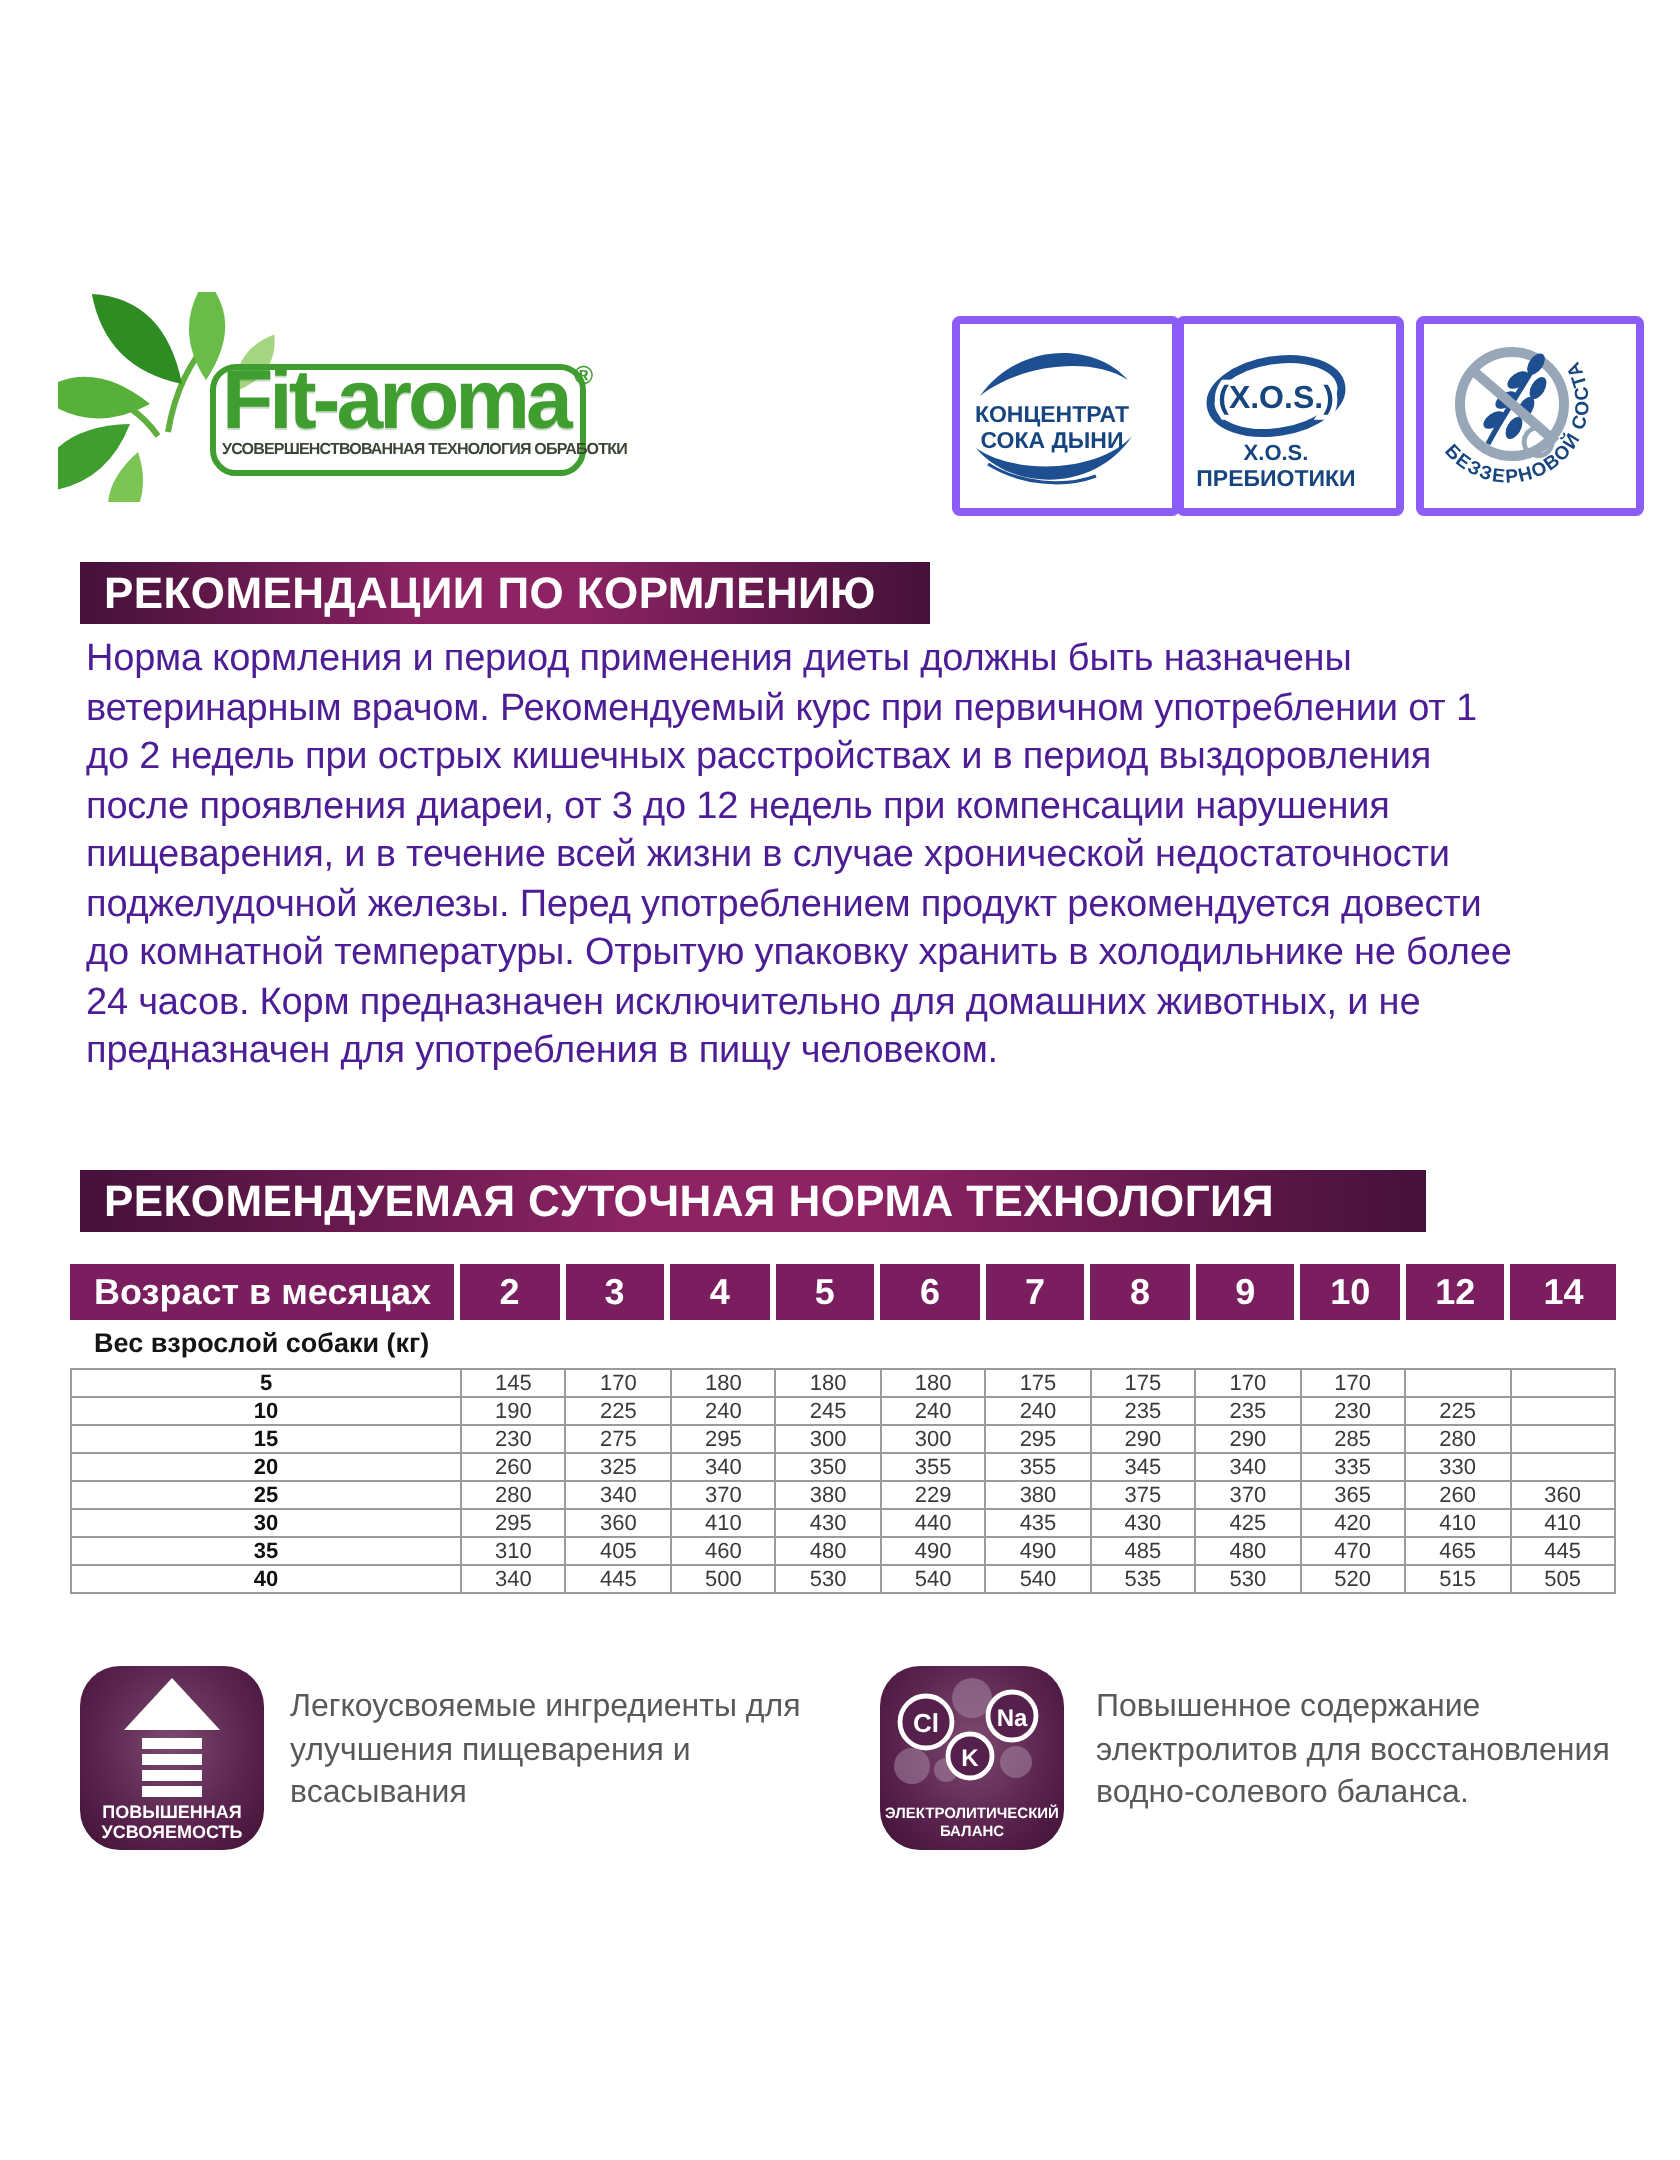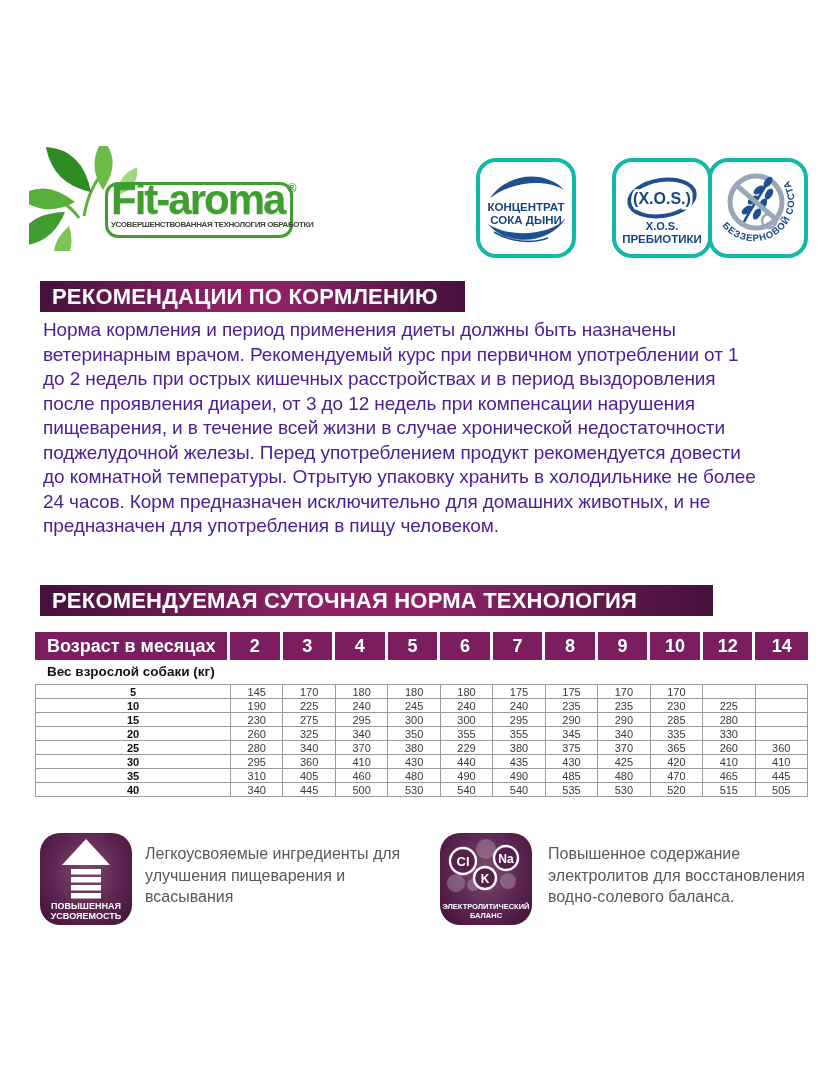--- a/index.html
+++ b/index.html
@@ -13,25 +13,25 @@
   .logo-box { position:absolute; left:70px; top:34px; width:188px; height:56px;
               border:3px solid #3f9e2f; border-radius:13px; background:transparent; }
   .logo-word { position:absolute; left:76px; top:28px; font-size:42px; font-weight:bold;
                color:#3f9e2f; letter-spacing:-2px; white-space:nowrap;
                text-shadow:0 1px 0 rgba(40,110,30,.25); }
   .logo-reg { position:absolute; left:252px; top:32px; font-size:13px; font-weight:bold; color:#3f9e2f; }
   .logo-tagline { position:absolute; left:76px; top:72px; width:176px; text-align:center;
                   font-size:8px; font-weight:bold; letter-spacing:-0.4px; color:#3c4636; white-space:nowrap; }
 
   
-  .badge { position:absolute; top:158px; width:100px; height:100px; border:4px solid #14b8a6;
-           border-radius:20px; background:#fff; }
+  .badge { position:absolute; top:158px; width:114px; height:100px; border:4px solid #8b5cf6;
+           border-radius:4px; background:#fff; }
   .badge svg { position:absolute; left:0; top:0; width:92px; height:92px; }
   #badge-melon { left:476px; }
-  #badge-xos   { left:612px; }
+  #badge-xos   { left:588px; }
   #badge-grain { left:708px; }
 
   
   .banner { position:absolute; left:40px; height:31px; color:#fff; font-weight:bold;
             font-size:22px; line-height:31px; padding-left:12px; letter-spacing:0.2px;
             background:linear-gradient(90deg,#45113a 0%,#8e2364 42%,#8e2364 58%,#45113a 100%);
             white-space:nowrap; }
   #banner-feeding { top:281px; width:425px; }
   #banner-intake  { top:585px; width:673px; }
 

